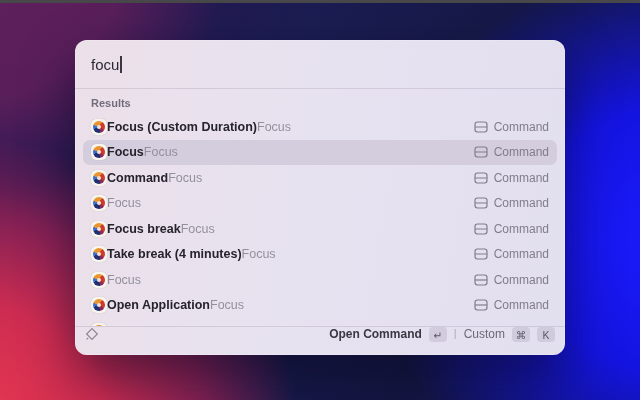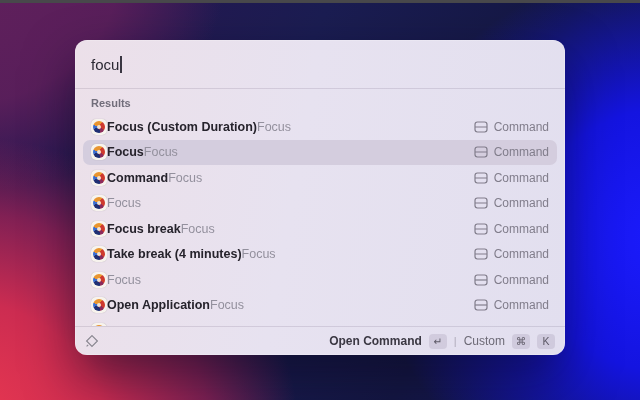--- a/index.html
+++ b/index.html
@@ -69,21 +69,21 @@
 
   .row-title { font-size: 12.5px; font-weight: 600; color: #26232c; white-space: nowrap; }
   .row-subtitle { font-size: 12.5px; color: #93909d; white-space: nowrap; }
   .row-spacer { flex: 1 1 auto; }
   .row-type { flex: none; display: flex; align-items: center; gap: 6px; color: #817d8b; font-size: 12px; }
   .row-type svg { display: block; }
 
   .footer {
     height: 29px; flex: none;
     border-top: 1px solid rgba(60,50,80,0.13);
-    display: flex; align-items: center; gap: 7px;
+    display: flex; align-items: flex-start; gap: 7px;
     padding: 0 10px;
   }
   .footer-logo { margin-right: auto; display: flex; align-items: center; }
   .footer-primary { font-size: 12px; font-weight: 600; color: #3b3843; }
   .kbd {
     min-width: 18px; height: 15px; padding: 0 3px;
     border-radius: 4px; background: rgba(99,84,120,0.15);
     color: #5d5966; font-size: 10.5px;
     display: flex; align-items: center; justify-content: center;
   }

